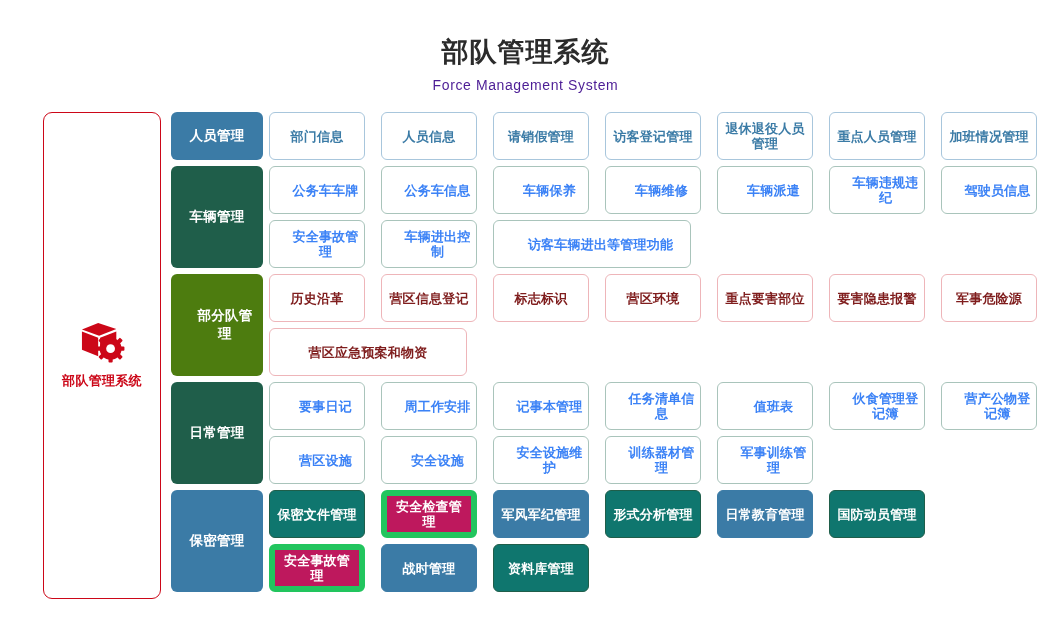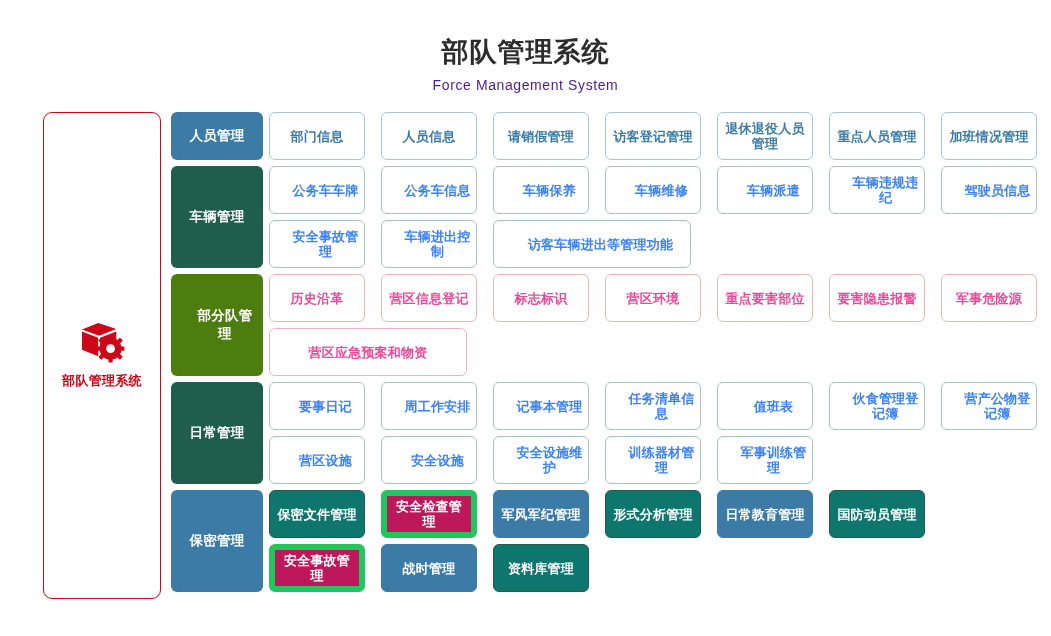--- a/index.html
+++ b/index.html
@@ -130,21 +130,21 @@
     padding: 2px 3px;
   }
   .card.wide {
     flex: 0 0 198px;
     width: 198px;
   }
 
   
   .card.out-blue  { border: 1px solid #a8c6dc; color: #3b7ba6; }
   .card.out-green { border: 1px solid #a9c4bb; color: #3b82f6; padding-left: 20px; }
-  .card.out-red   { border: 1px solid #eeb5b9; color: #ec4899; }
+  .card.out-red   { border: 1px solid #eeb5b9; color: #7f1d1d; }
 
   
   .card.fill-blue  { background: #3b7ba6; color: #ffffff; border: 1px solid #3b7ba6; }
   .card.fill-green { background: #0f766e; color: #ffffff; border: 1px solid #1f5e4a; }
   .card.fill-red   { background: #be185d; color: #ffffff; border: 6px solid #22c55e; }
 </style>
 </head>
 <body>
 
 <div class="header">

